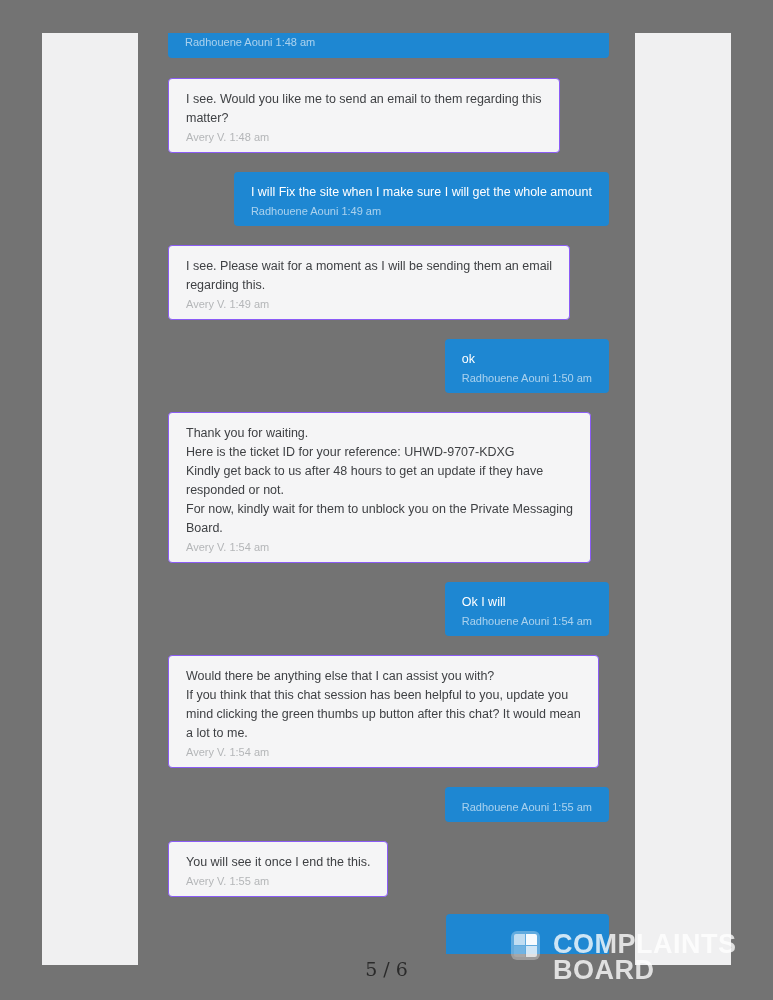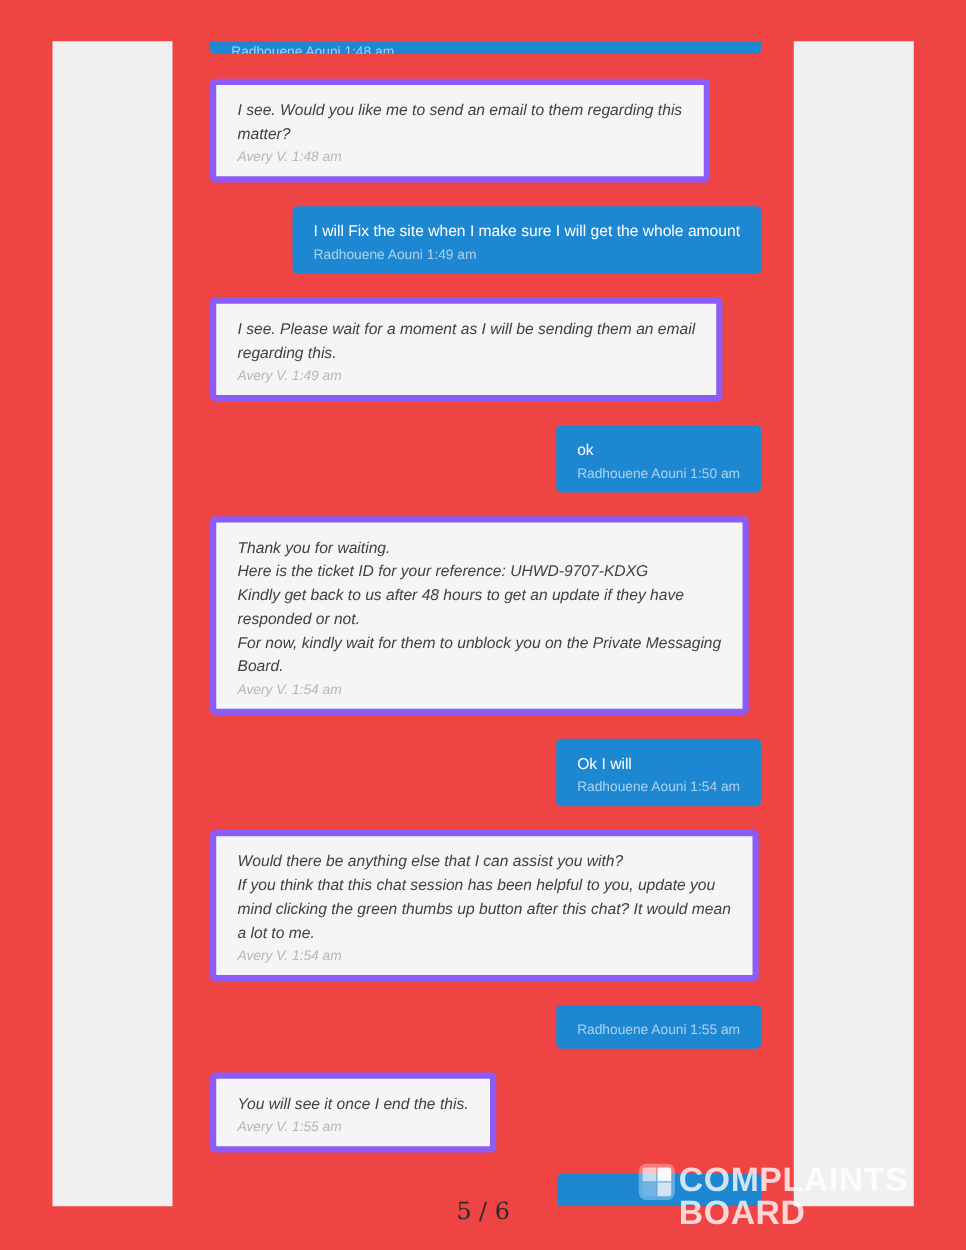--- a/index.html
+++ b/index.html
@@ -3,21 +3,21 @@
 <meta charset="utf-8">
 <style>
   * { margin: 0; padding: 0; box-sizing: border-box; }
   html, body { background: #ffffff; }
   body { font-family: "Liberation Sans", "DejaVu Sans", sans-serif; }
 
   .page {
     position: relative;
     width: 773px;
     height: 1000px;
-    background: #ef4444;
+    background: #737373;
     overflow: hidden;
   }
 
   
   .strip {
     position: absolute;
     top: 33px;
     height: 932px;
     width: 96px;
     background: #f0f0f1;
@@ -39,23 +39,22 @@
   }
 
   .msg {
     border-radius: 4px;
     margin-bottom: 19px;
     padding: 11px 17px 8px 17px;
     max-width: 460px;
   }
   .msg.left {
     background: #f5f5f6;
-    border: 5px solid #8b5cf6;
+    border: 1px solid #8b5cf6;
     align-self: flex-start;
-    font-style: italic;
   }
   .msg.right {
     background: #1e87d2;
     align-self: flex-end;
   }
 
   .msg-text {
     font-size: 12.5px;
     line-height: 19px;
     white-space: pre;
@@ -104,21 +103,21 @@
     color: #2a2a2a;
   }
 
   
   .watermark {
     position: absolute;
     left: 511px;
     top: 931px;
     display: flex;
     align-items: flex-start;
-    gap: 3px;
+    gap: 13px;
     pointer-events: none;
   }
   .wm-icon {
     width: 29px;
     height: 29px;
     border-radius: 6px;
     background: rgba(255,255,255,0.30);
     display: grid;
     grid-template-columns: 1fr 1fr;
     grid-template-rows: 1fr 1fr;

